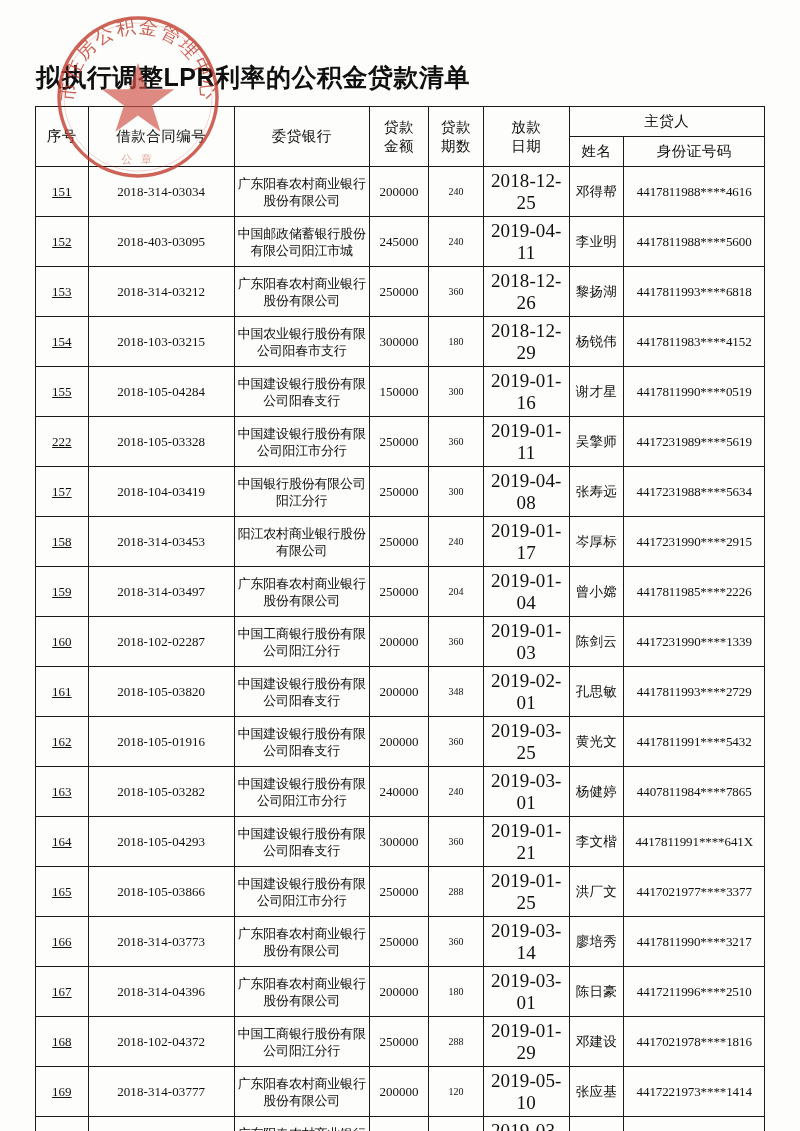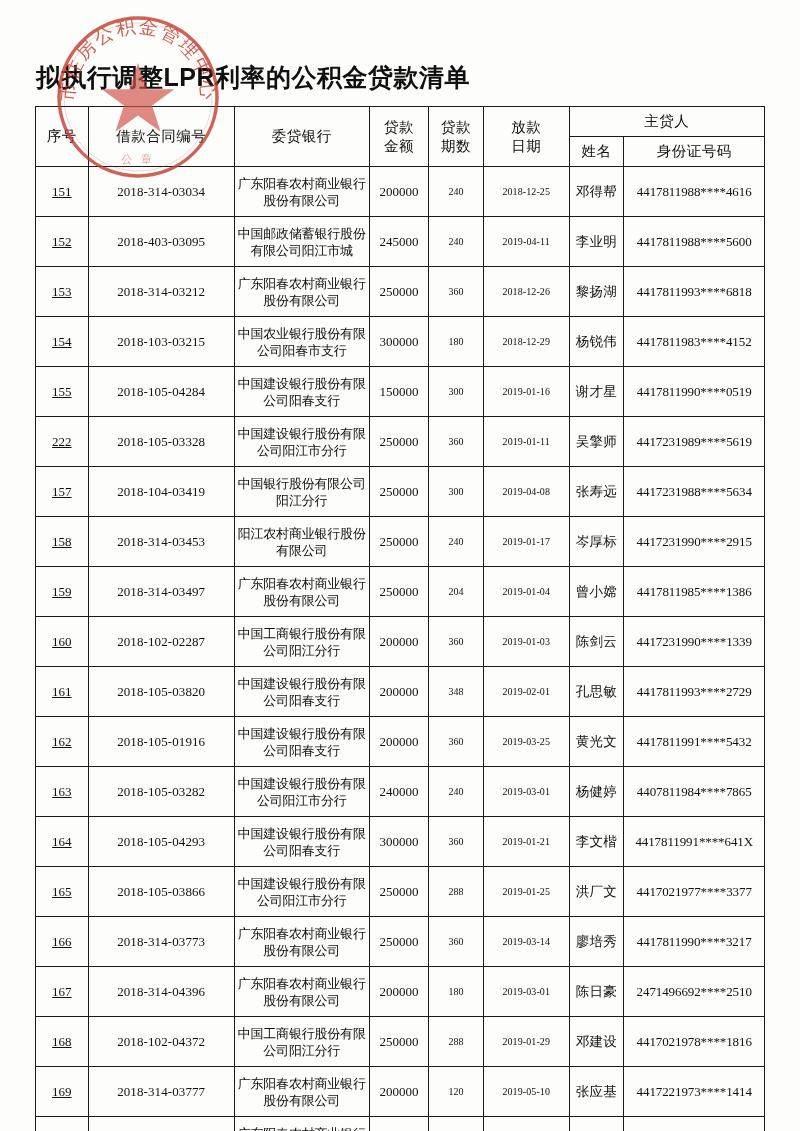--- a/index.html
+++ b/index.html
@@ -96,21 +96,21 @@
   td.ctr  { font-size: 13px; letter-spacing: .1px; }
   td.bank {
     font-size: 13px;
     line-height: 17px;
     text-align: center;
     letter-spacing: -.2px;
     padding: 2px 1px;
   }
   td.amt  { font-size: 13px; }
   td.term { font-size: 10px; }
-  td.date { font-size: 10px; letter-spacing: .1px; }
+  td.date { font-size: 19px; letter-spacing: .1px; }
   td.name { font-size: 13.5px; letter-spacing: .3px; }
   td.idn  { font-size: 13px; letter-spacing: -.1px; }
 </style>
 </head>
 <body>
 
 <div class="page">
 
   <div class="stamp">
     <svg viewBox="0 0 172 172" xmlns="http://www.w3.org/2000/svg">
@@ -247,21 +247,21 @@
             <td class="idn">4417231990****2915</td>
           </tr>
           <tr>
             <td class="idx">159</td>
             <td class="ctr">2018-314-03497</td>
             <td class="bank">广东阳春农村商业银行股份有限公司</td>
             <td class="amt">250000</td>
             <td class="term">204</td>
             <td class="date">2019-01-04</td>
             <td class="name">曾小嫦</td>
-            <td class="idn">4417811985****1386</td>
+            <td class="idn">4417811985****2226</td>
           </tr>
           <tr>
             <td class="idx">160</td>
             <td class="ctr">2018-102-02287</td>
             <td class="bank">中国工商银行股份有限公司阳江分行</td>
             <td class="amt">200000</td>
             <td class="term">360</td>
             <td class="date">2019-01-03</td>
             <td class="name">陈剑云</td>
             <td class="idn">4417231990****1339</td>
@@ -327,21 +327,21 @@
             <td class="idn">4417811990****3217</td>
           </tr>
           <tr>
             <td class="idx">167</td>
             <td class="ctr">2018-314-04396</td>
             <td class="bank">广东阳春农村商业银行股份有限公司</td>
             <td class="amt">200000</td>
             <td class="term">180</td>
             <td class="date">2019-03-01</td>
             <td class="name">陈日豪</td>
-            <td class="idn">2471496692****2510</td>
+            <td class="idn">4417211996****2510</td>
           </tr>
           <tr>
             <td class="idx">168</td>
             <td class="ctr">2018-102-04372</td>
             <td class="bank">中国工商银行股份有限公司阳江分行</td>
             <td class="amt">250000</td>
             <td class="term">288</td>
             <td class="date">2019-01-29</td>
             <td class="name">邓建设</td>
             <td class="idn">4417021978****1816</td>

